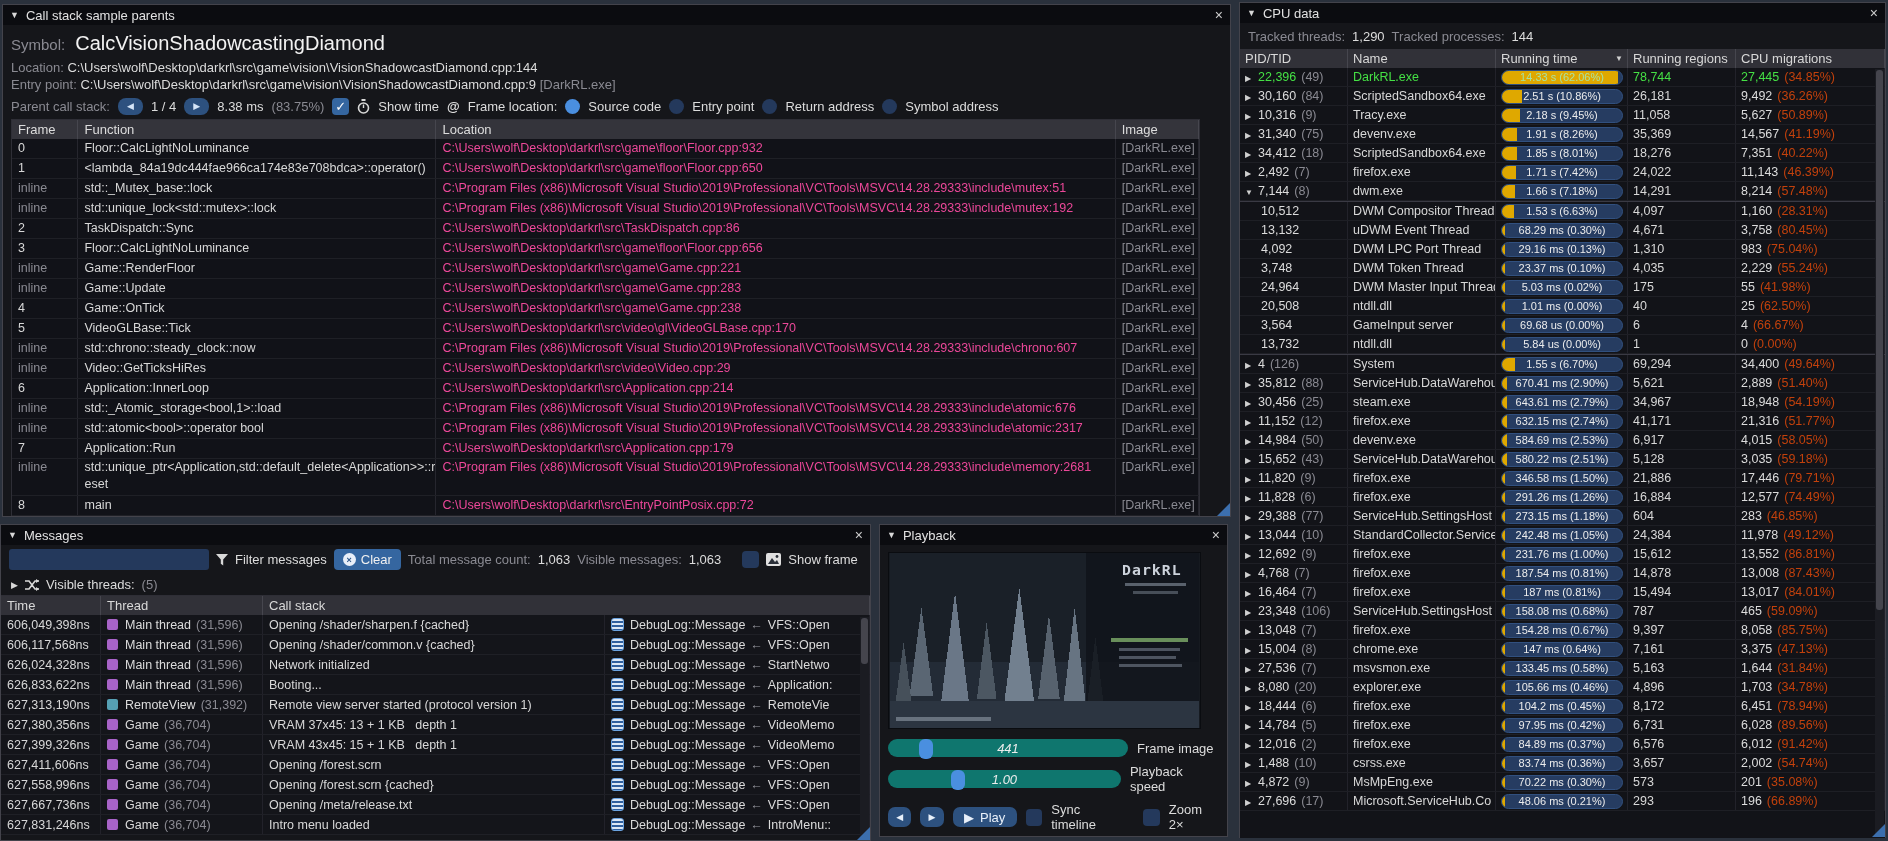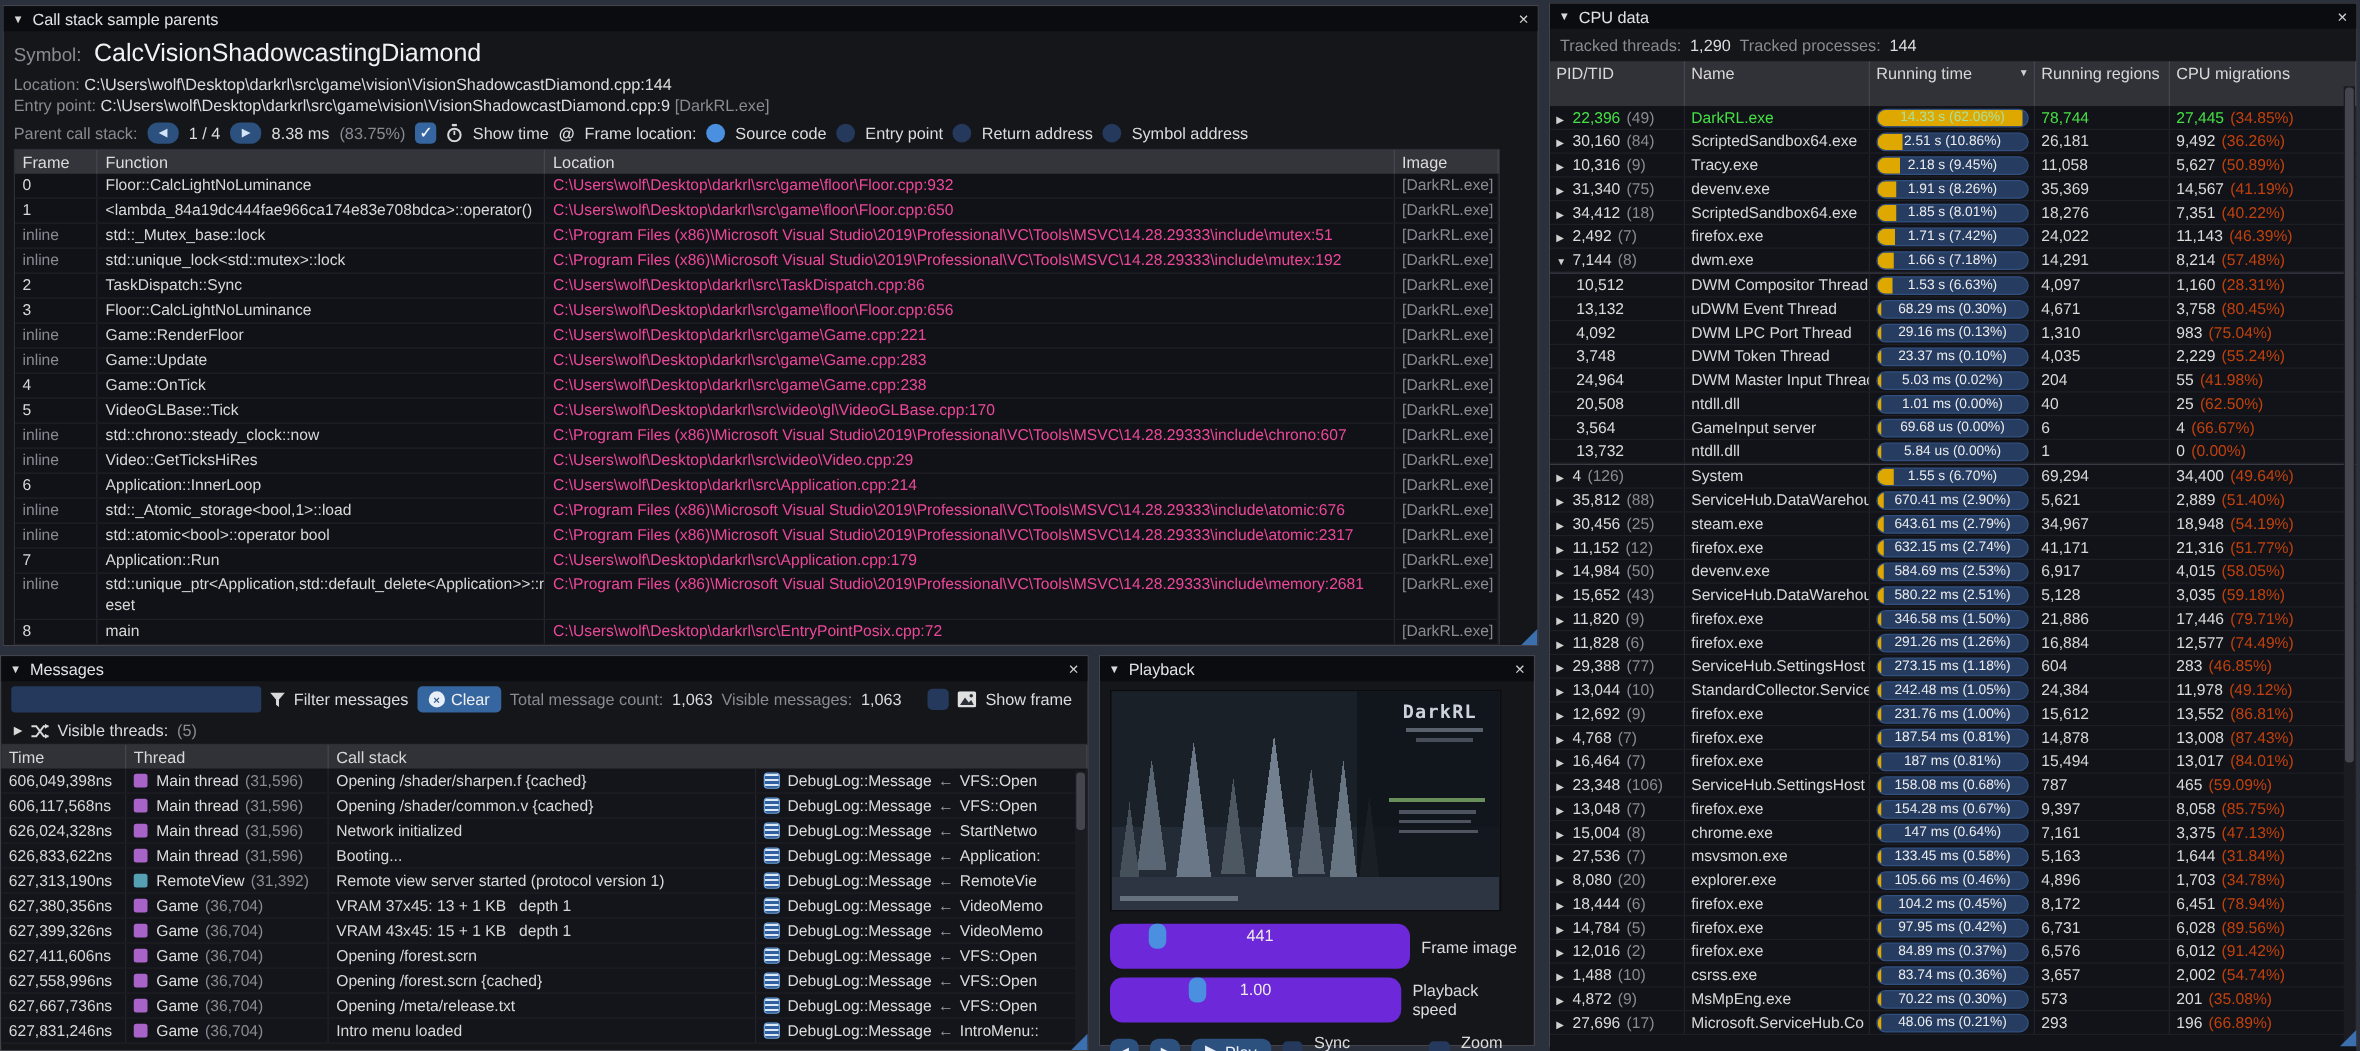--- a/index.html
+++ b/index.html
@@ -64,32 +64,32 @@
   .cs-ic { width:13px; height:13px; border-radius:3px; display:inline-block; margin-right:6px; vertical-align:-2px;
     border:1px solid #6ba3e0; background:repeating-linear-gradient(to bottom,#dce8f6 0 2px,#2f5f9e 2px 4px); }
   .arr { color:#9a9aa2; padding:0 5px; }
   .vscroll { position:absolute; right:1px; width:9px; background:#1b1c22; }
   .vthumb { position:absolute; left:1px; width:7px; background:#45454d; border-radius:3px; }
   
   #pbwin { left:879px; top:524px; width:349px; height:313px; }
   #pbwin .pbody { padding:7px 8px; }
   .shot { width:313px; height:177px; background:#161a20; border:1px solid #0a0c10; }
   .sliderrow { display:flex; align-items:center; gap:9px; margin-top:7px; }
-  .slider { position:relative; width:240px; height:36px; background:#6d28d9; border-radius:10px; }
+  .slider { position:relative; width:240px; height:18px; background:#0f766e; border-radius:10px;font-style:italic; }
   .slider .thumb { position:absolute; top:0; width:14px; height:20px; background:#4a8fe0; border-radius:6px; }
   .slider .sval { position:absolute; left:0; right:0; text-align:center; line-height:20px; color:#ececec; }
   .btnrow { display:flex; align-items:center; gap:9px; margin-top:8px; }
   .pbtn { height:20px; background:#2d517f; border-radius:7px; color:#e8f0fa; font-size:9px;
     display:flex; align-items:center; justify-content:center; }
   .pbtn.small { width:24px; }
   .pbtn.play { width:66px; font-size:13px; gap:6px; }
   
   #cpuwin { left:1239px; top:2px; width:647px; height:836px; }
   .cpustats { display:flex; align-items:center; gap:7px; height:26px; padding:0 8px; }
-  .c-head { display:flex; background:#313138; height:36px; line-height:19px; }
+  .c-head { display:flex; background:#313138; height:19px; line-height:19px;align-items:center; }
   .c-head > div { padding-left:5px; border-right:1px solid #46464e; position:relative; }
   .p-c0 { width:108px; } .p-c1 { width:148px; } .p-c2 { width:132px; } .p-c3 { width:108px; } .p-c4 { flex:1; }
   .sortind { position:absolute; right:4px; top:0; font-size:8px; color:#d0d0d0; }
   #cpurows { position:relative; height:770px; overflow:hidden; background:#121318; }
   .c-row { display:flex; height:19px; line-height:19px; font-size:12.5px; border-bottom:1px solid #1e1f25; }
   .c-row > div { padding-left:5px; border-right:1px solid #22222a; overflow:hidden; white-space:nowrap; }
   .c-row .exp { display:inline-block; width:13px; font-size:8px; color:#d0d0d0; }
   .c-row.childrow .p-c0 { padding-left:21px; }
   .cnt { color:#8a8a92; padding-left:5px; }
   .bar { position:relative; width:122px; height:15px; margin-top:2px; background:#263c61;
@@ -605,21 +605,21 @@
       </div>
       <div class="c-row childrow">
         <div class="p-c0"><span class="val">24,964</span></div>
         <div class="p-c1">DWM Master Input Thread</div>
         <div class="p-c2">
           <div class="bar">
             <div class="fill" style="width: 2.5%;"></div>
             <div class="bt">5.03 ms (0.02%)</div>
           </div>
         </div>
-        <div class="p-c3">204</div>
+        <div class="p-c3">175</div>
         <div class="p-c4"><span class="val">55</span><span class="mp">(41.98%)</span></div>
       </div>
       <div class="c-row childrow">
         <div class="p-c0"><span class="val">20,508</span></div>
         <div class="p-c1">ntdll.dll</div>
         <div class="p-c2">
           <div class="bar">
             <div class="fill" style="width: 2.5%;"></div>
             <div class="bt">1.01 ms (0.00%)</div>
           </div>

